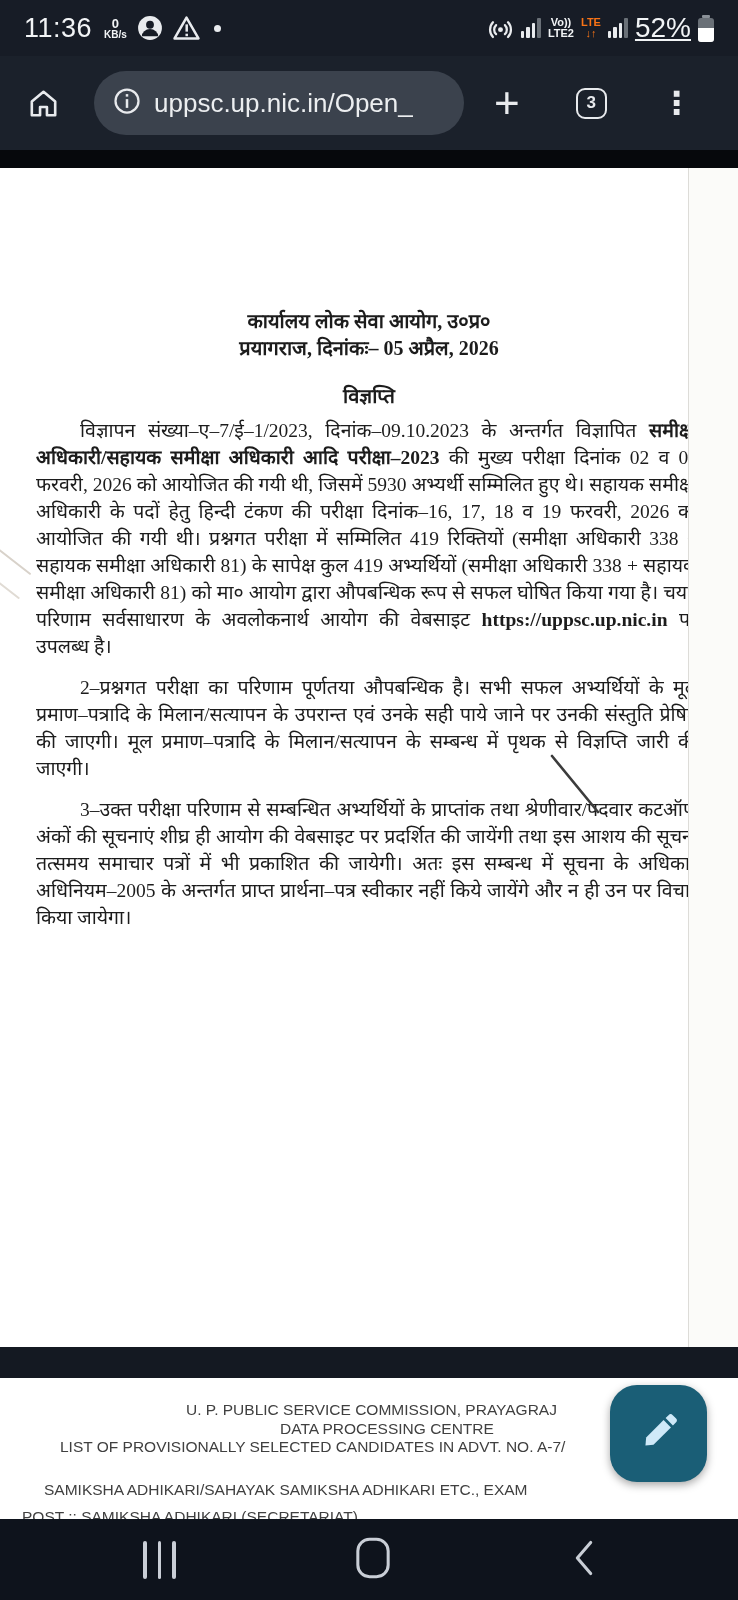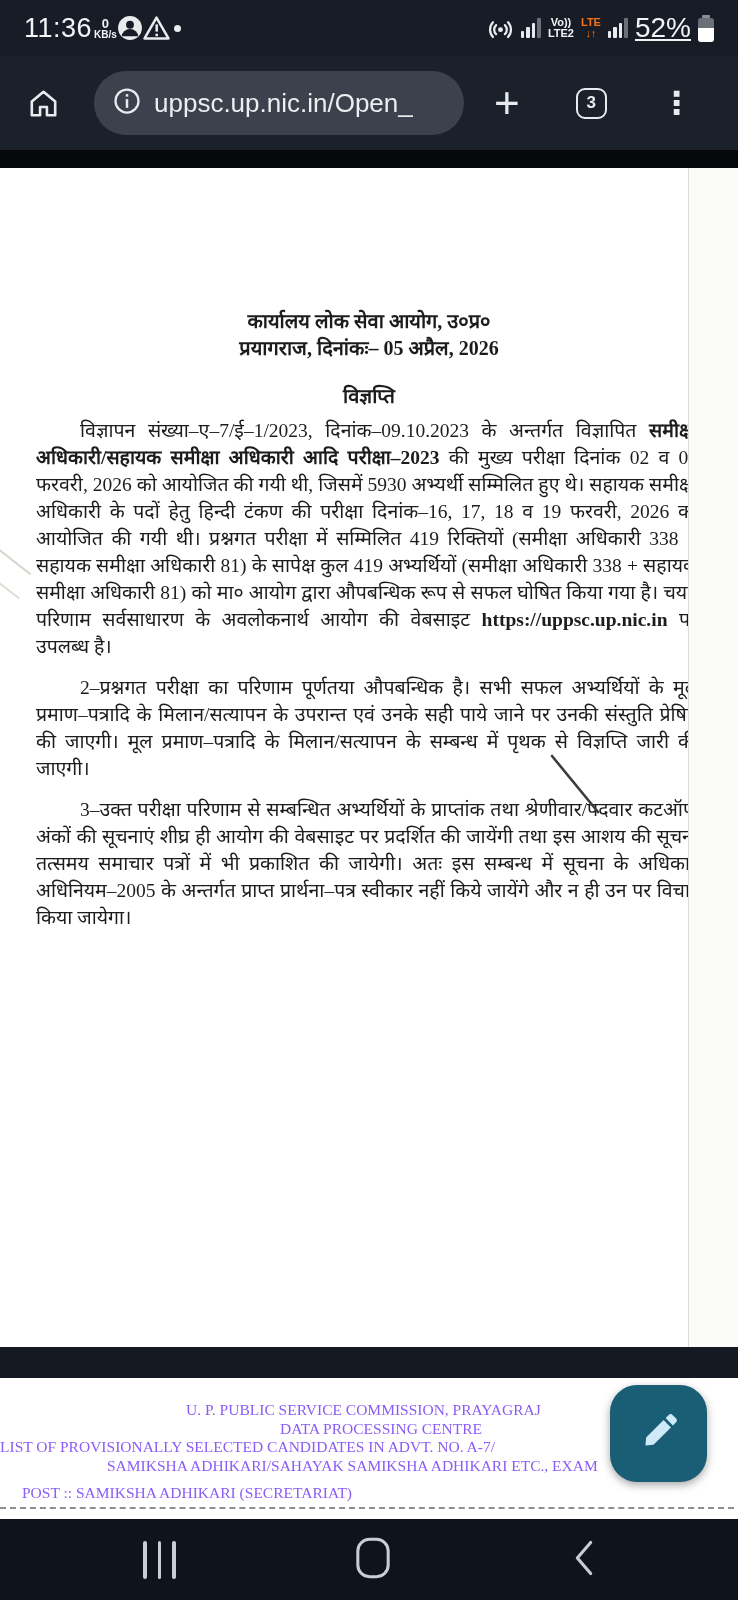--- a/index.html
+++ b/index.html
@@ -3,21 +3,21 @@
 <meta charset="utf-8">
 <style>
   * { margin:0; padding:0; box-sizing:border-box; }
   html,body { width:738px; }
   body { font-family:"Liberation Sans","DejaVu Sans",sans-serif; background:#000; }
   .screen { position:relative; width:738px; height:1600px; overflow:hidden; background:#fff; }
 
   
   .status-bar { position:absolute; top:0; left:0; width:738px; height:56px;
     background:#171c26; color:#f2f4f6; display:flex; align-items:center; padding:0 24px; }
-  .sb-left { display:flex; align-items:center; }
+  .sb-left { display:flex; align-items:center; gap:10px; }
   .sb-time { font-size:27px; font-weight:500; letter-spacing:.5px; }
   .sb-speed { display:flex; flex-direction:column; align-items:center; line-height:1; margin-left:2px; }
   .sb-speed .v { font-size:13px; font-weight:700; }
   .sb-speed .u { font-size:10px; font-weight:700; }
   .sb-ico { display:flex; align-items:center; }
   .sb-dot { width:7px; height:7px; background:#e9ebee; border-radius:50%; margin-left:4px; }
   .sb-right { margin-left:auto; display:flex; align-items:center; gap:7px; }
   .stack2 { display:flex; flex-direction:column; align-items:center; line-height:1; }
   .stack2 .t { font-size:11px; font-weight:700; }
   .stack2 .b { font-size:11px; font-weight:700; }
@@ -58,26 +58,26 @@
   .doc-body p { text-indent:44px; margin-top:14px; }
   .doc-body p:first-child { margin-top:2px; }
   .bold { font-weight:700; }
   .sig-stroke { position:absolute; top:586px; left:518px; }
   .sig-block { position:absolute; top:644px; left:516px; width:136px; text-align:center;
     font-size:19.5px; line-height:27px; }
 
   
   .mid-strip { position:absolute; top:1347px; left:0; width:738px; height:31px; background:#141922; }
   .sheet { position:absolute; top:1378px; left:0; width:610px; height:141px; background:#fff;
-    font-family:Liberation Serif, serif; color:#8b5cf6; font-size:15.5px; line-height:18.5px; }
+    font-family:Liberation Sans, sans-serif; color:#404040; font-size:15.5px; line-height:18.5px; }
   .sheet .ln { white-space:nowrap; }
   .ln1 { padding-left:186px; margin-top:23px; }
   .ln2 { padding-left:280px; }
-  .ln3 { }
-  .ln4 { padding-left:107px; }
+  .ln3 { padding-left:60px; }
+  .ln4 { padding-left:44px;margin-top:24px; }
   .ln5 { padding-left:22px; margin-top:9px; }
   .dash-sep { margin-top:4px; width:734px; border-top:2px dashed #8f8f8f; }
 
   
   .fab { position:absolute; top:1385px; left:610px; width:97px; height:97px; border-radius:27px;
     background:#1a5e76; display:flex; align-items:center; justify-content:center;
     box-shadow:0 3px 8px rgba(0,0,0,.35); }
 
   
   .navbar { position:absolute; top:1519px; left:0; width:738px; height:81px; background:#0e131c;

